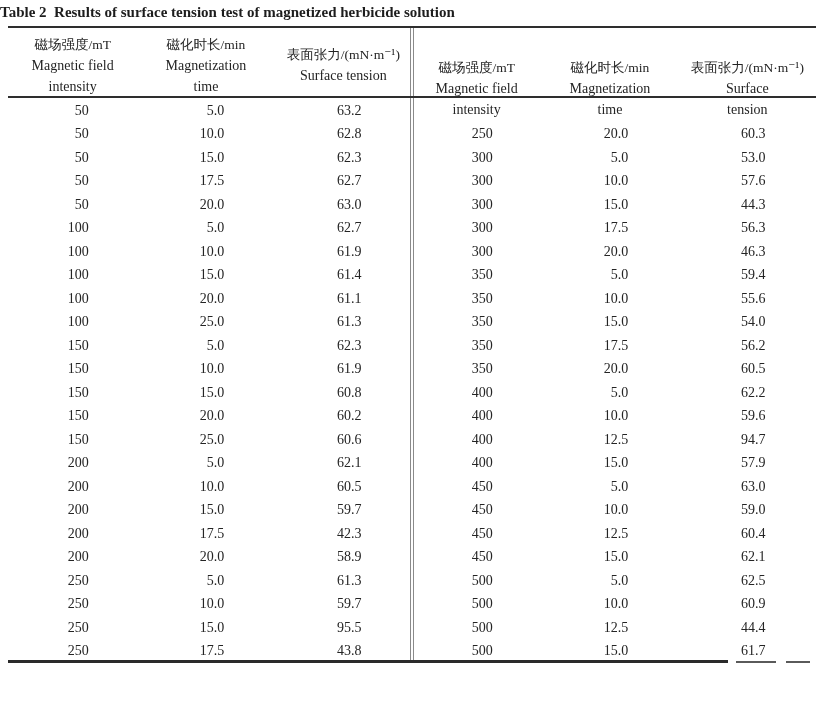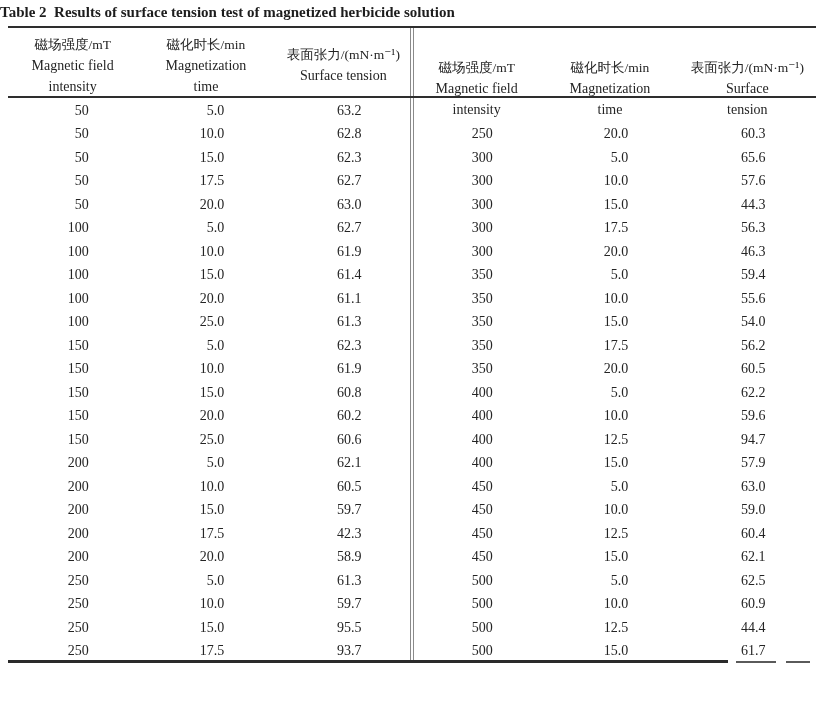--- a/index.html
+++ b/index.html
@@ -248,21 +248,21 @@
             <td><span class="num w2">59.7</span></td>
           </tr>
           <tr style="height: 23.5px;">
             <td><span class="num w1">250</span></td>
             <td><span class="num w2">15.0</span></td>
             <td><span class="num w2">95.5</span></td>
           </tr>
           <tr style="height: 23.5px;">
             <td><span class="num w1">250</span></td>
             <td><span class="num w2">17.5</span></td>
-            <td><span class="num w2">93.7</span></td>
+            <td><span class="num w2">43.8</span></td>
           </tr>
         </tbody>
     </table>
 
     <table class="half right">
       <colgroup>
           <col class="c1">
           <col class="c2">
           <col class="c3">
         </colgroup>
@@ -287,21 +287,21 @@
       </thead>
       <tbody>
           <tr style="height: 23.5px;">
             <td><span class="num w1">250</span></td>
             <td><span class="num w2">20.0</span></td>
             <td><span class="num w2">60.3</span></td>
           </tr>
           <tr style="height: 23.5px;">
             <td><span class="num w1">300</span></td>
             <td><span class="num w2">5.0</span></td>
-            <td><span class="num w2">65.6</span></td>
+            <td><span class="num w2">53.0</span></td>
           </tr>
           <tr style="height: 23.5px;">
             <td><span class="num w1">300</span></td>
             <td><span class="num w2">10.0</span></td>
             <td><span class="num w2">57.6</span></td>
           </tr>
           <tr style="height: 23.5px;">
             <td><span class="num w1">300</span></td>
             <td><span class="num w2">15.0</span></td>
             <td><span class="num w2">44.3</span></td>

